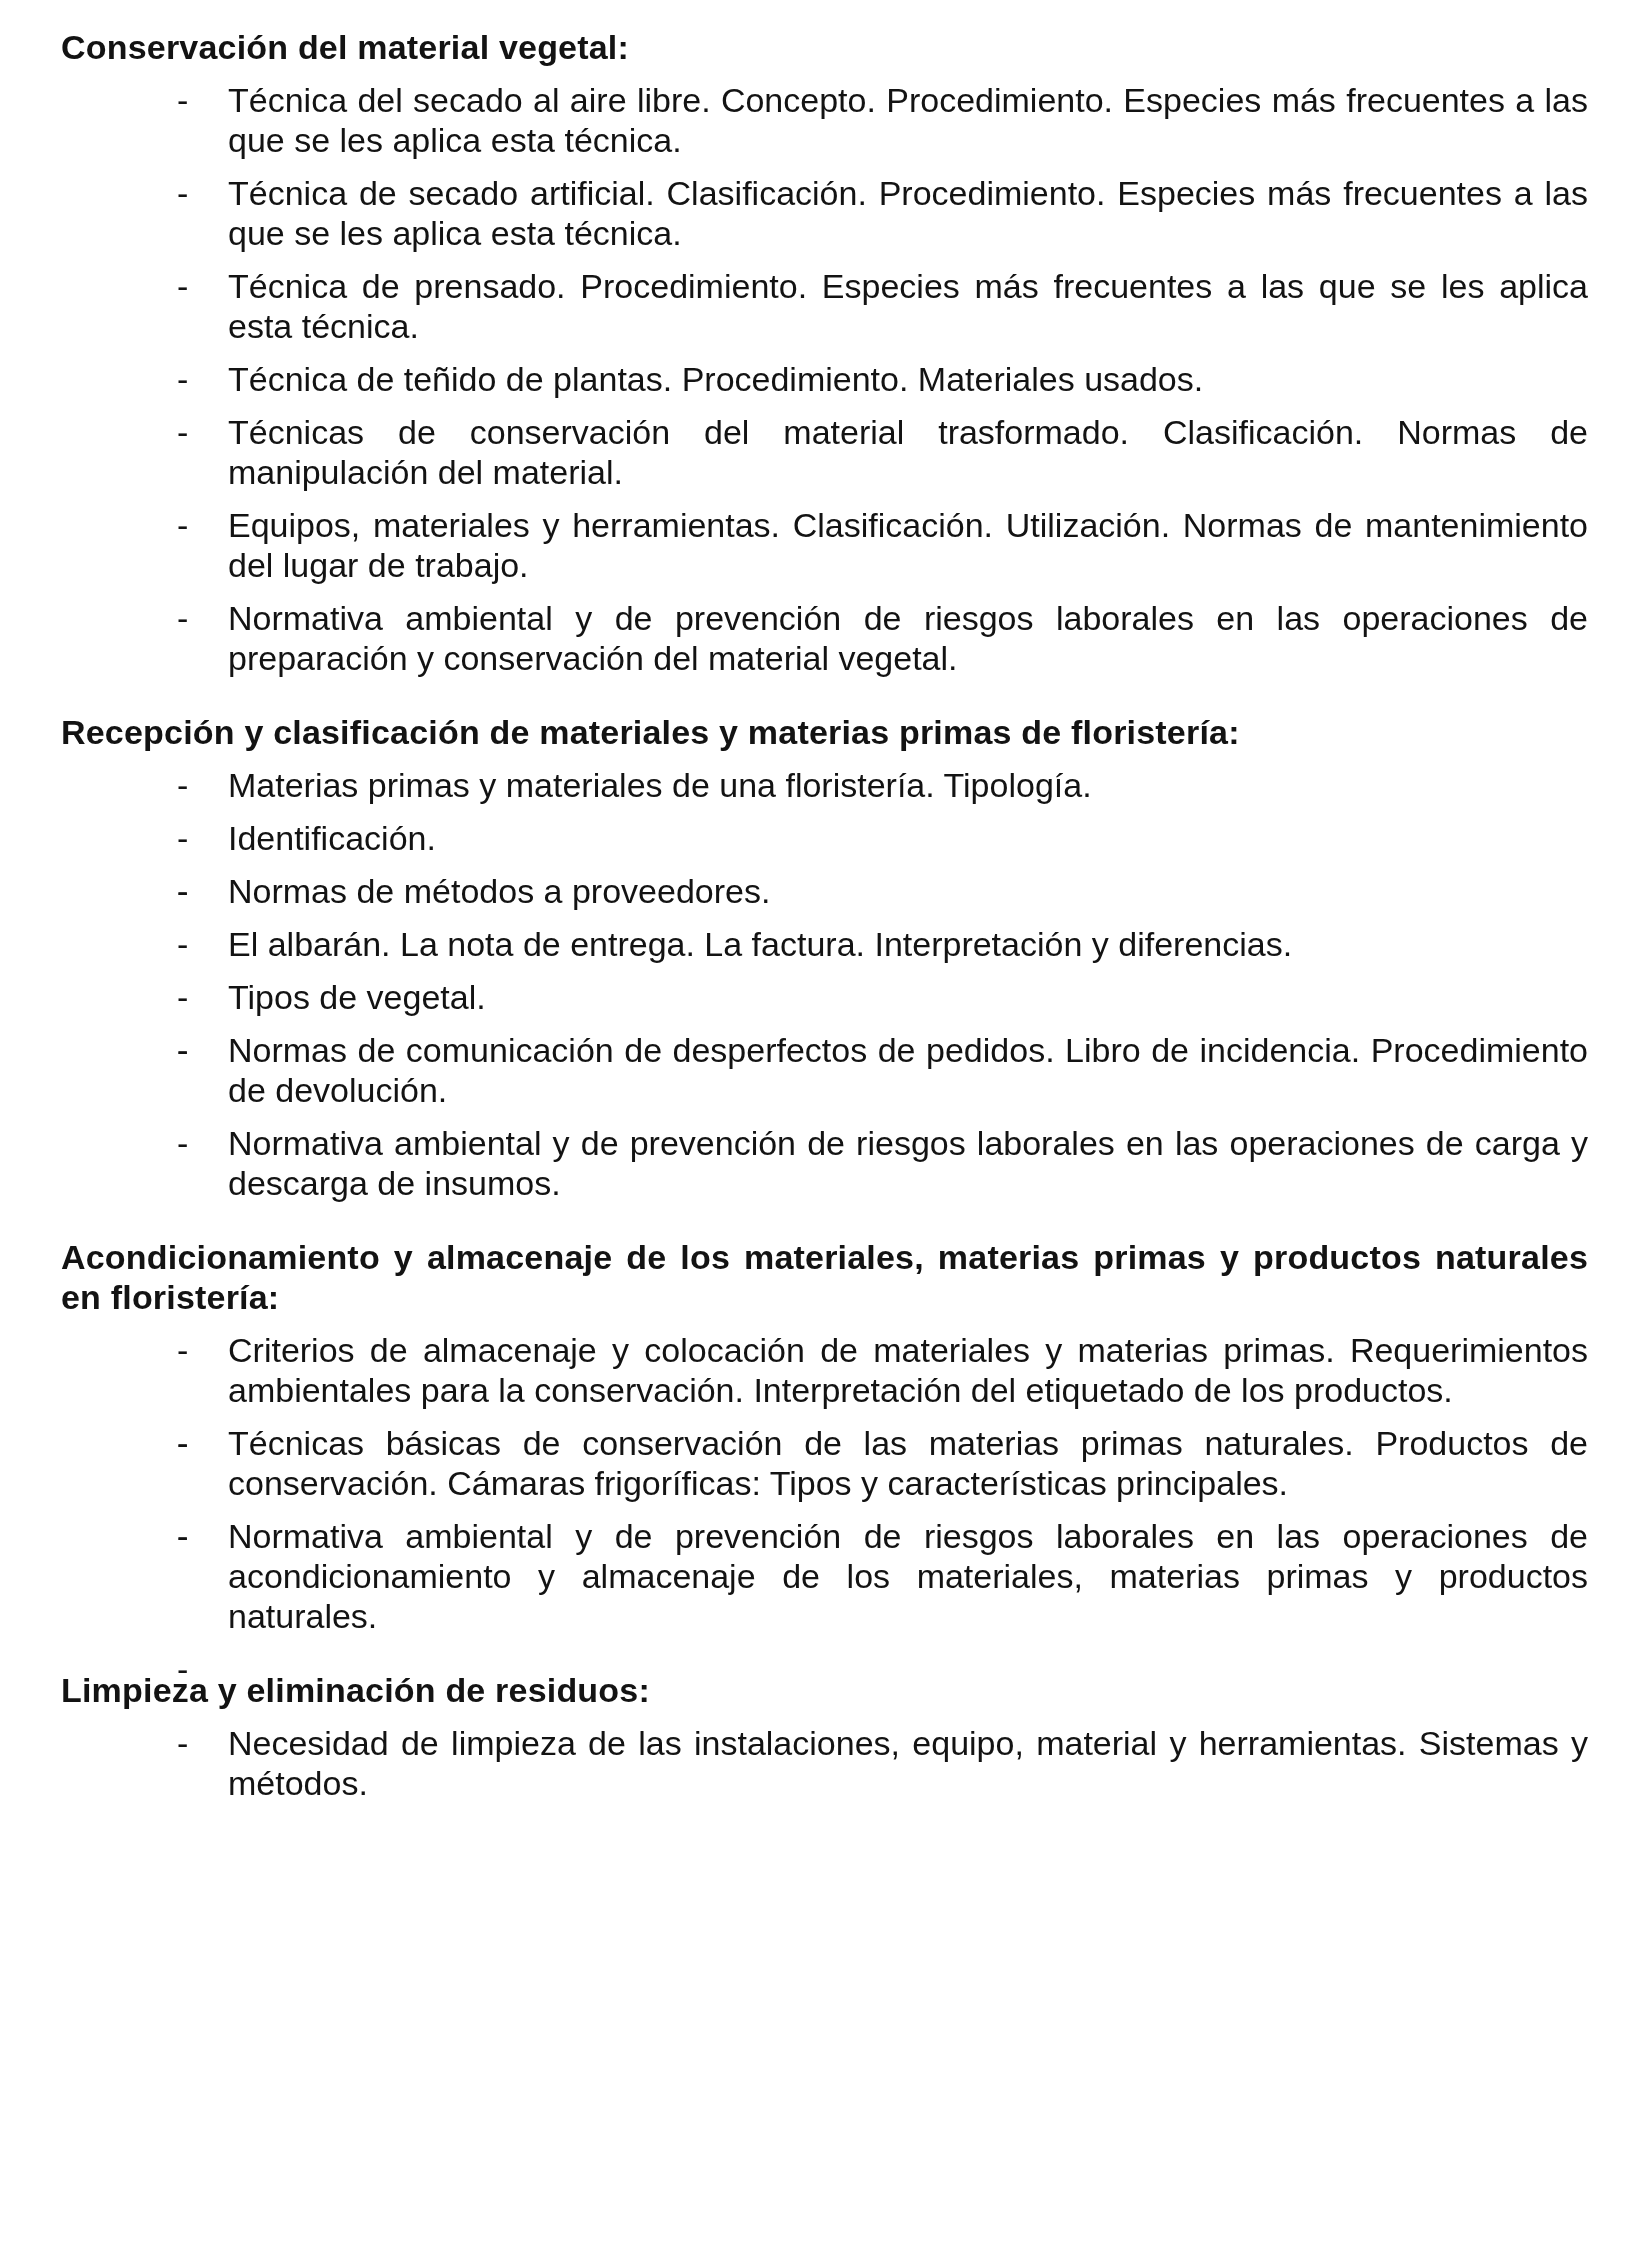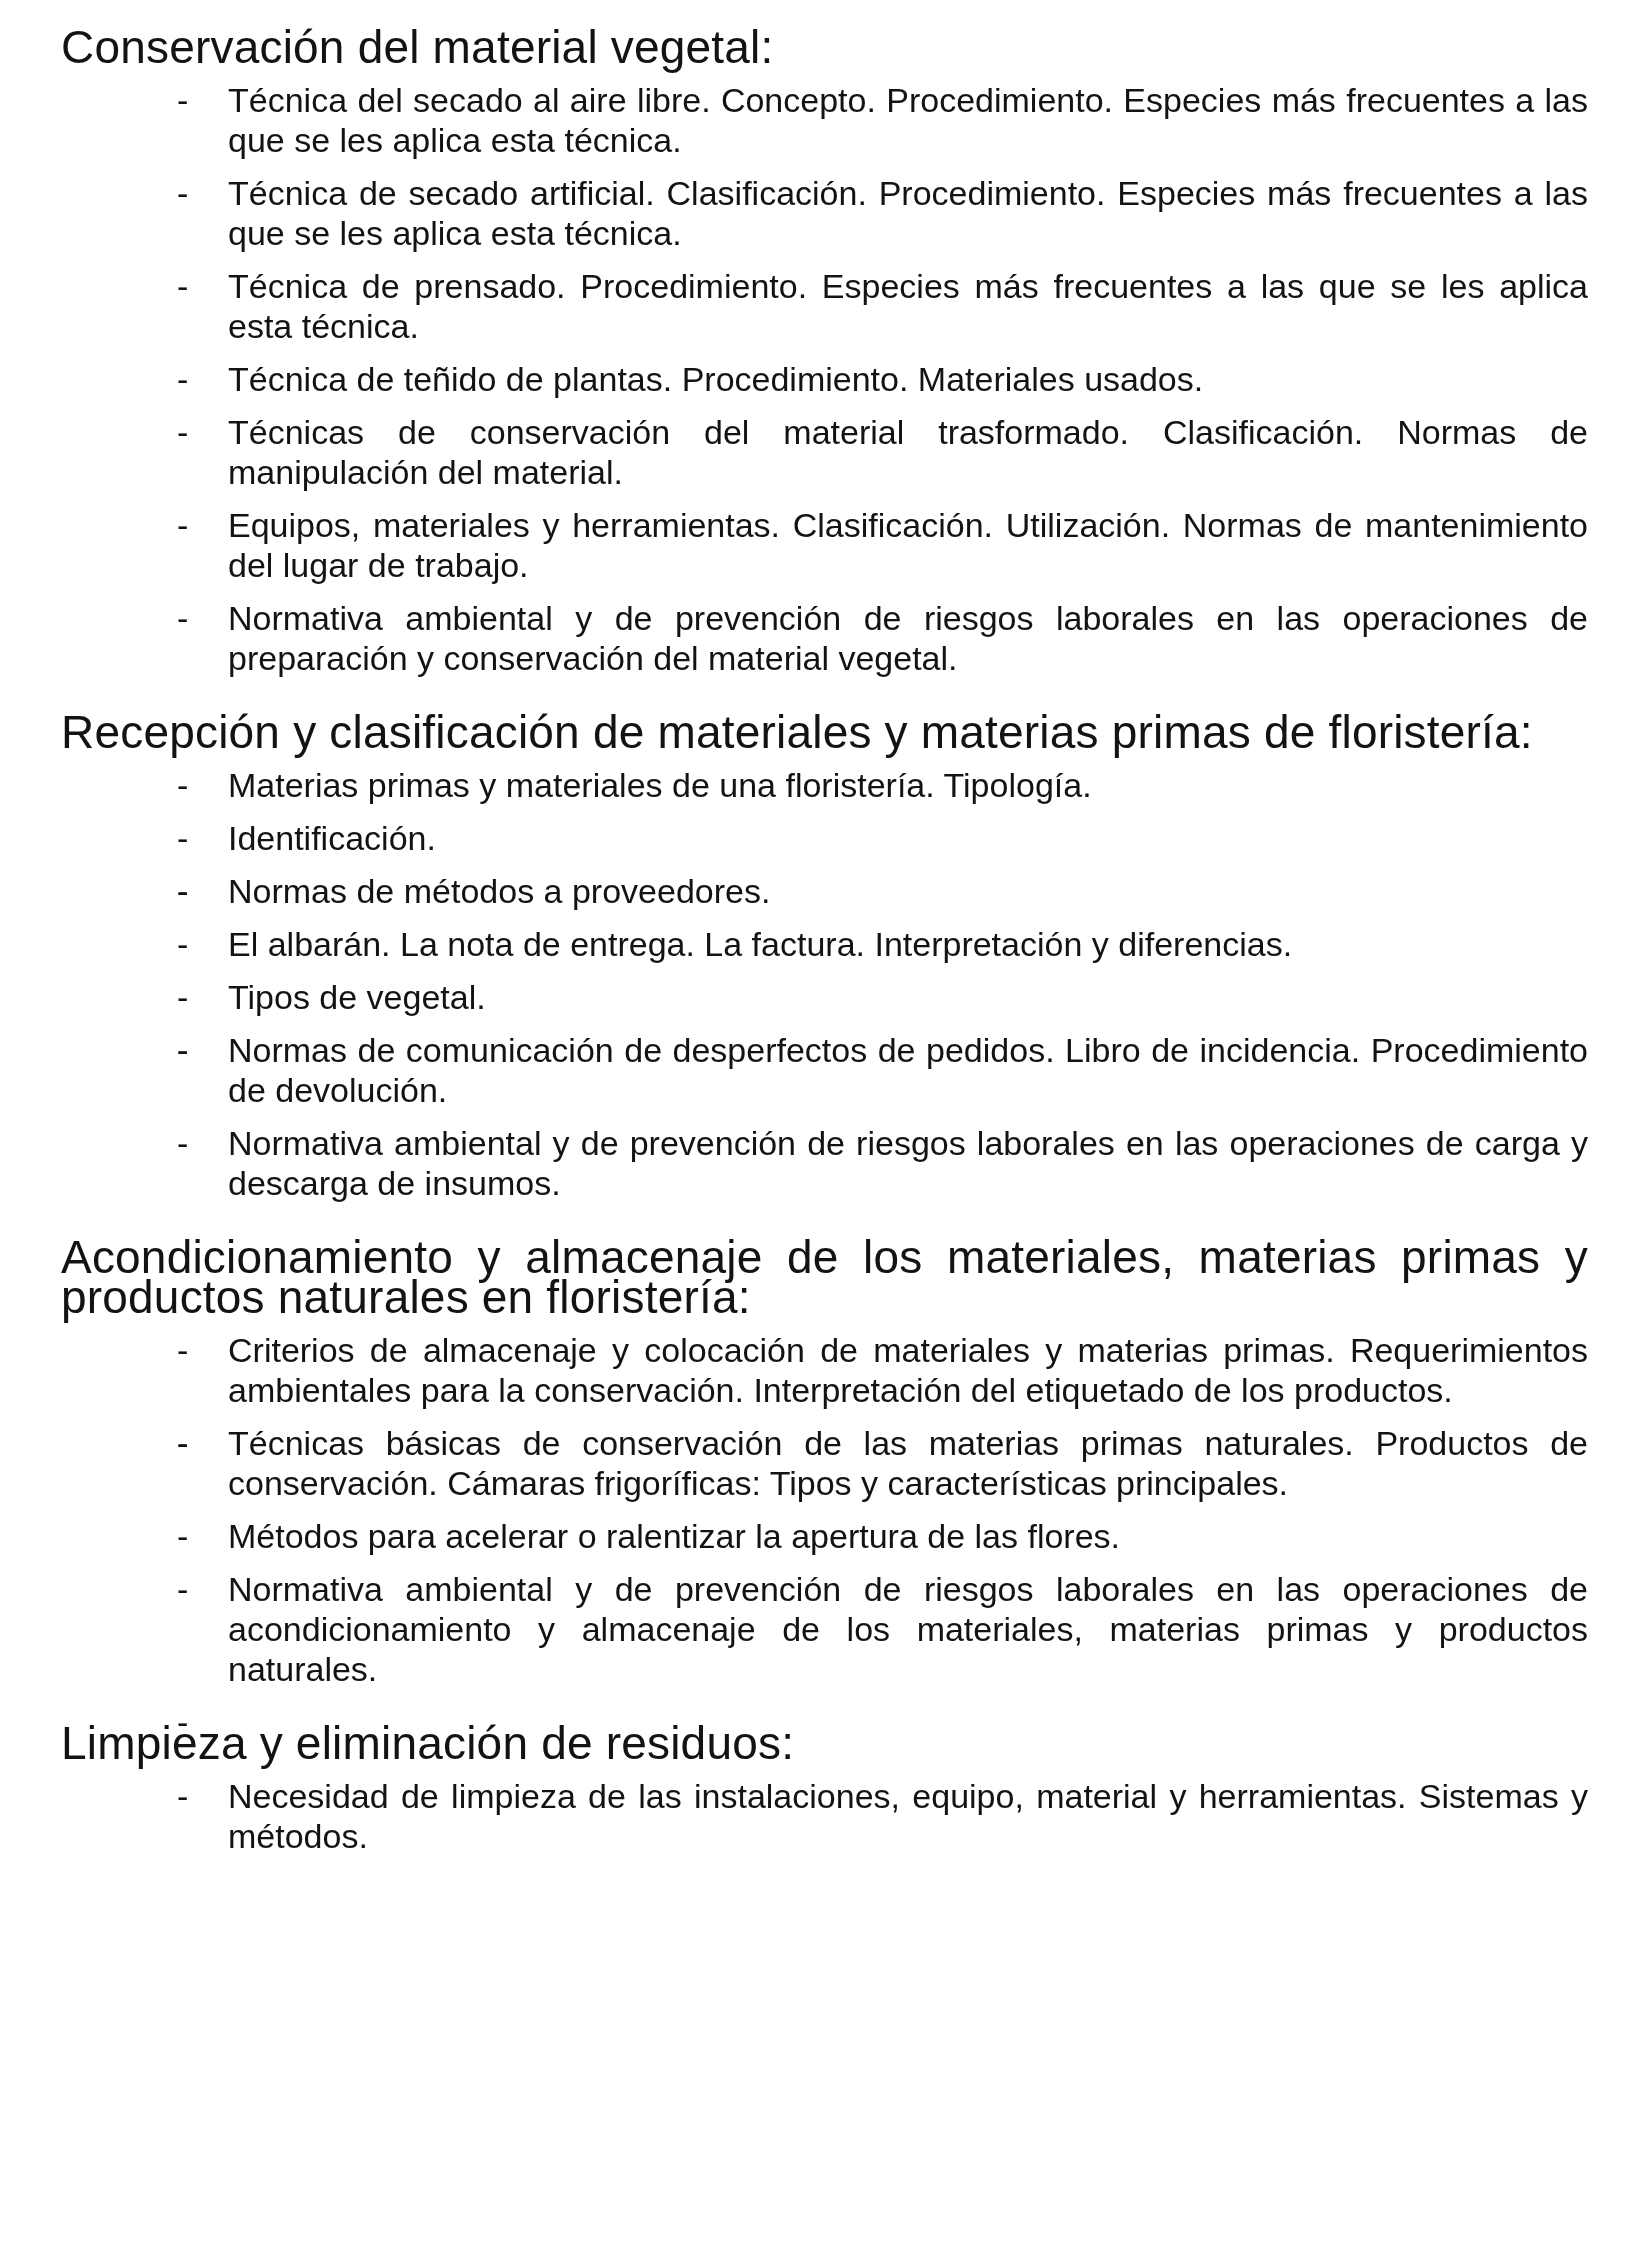--- a/index.html
+++ b/index.html
@@ -15,22 +15,22 @@
   }
   .page {
     box-sizing: border-box;
     width: 1647px;
     height: 2250px;
     padding: 27px 59px 0 61px;
     overflow: hidden;
     background: #ffffff;
   }
   .section-heading {
-    font-size: 46px;
-    font-weight: 400;
+    font-size: 34px;
+    font-weight: 700;
     line-height: 40px;
     margin: 34px 0 0 0;
     text-align: justify;
     letter-spacing: 0.2px;
   }
   .section:first-child .section-heading {
     margin-top: 0;
   }
   ul.items {
     list-style: none;
@@ -83,21 +83,21 @@
       <li class="item"><span class="dash">-</span><span class="item-text">Normativa ambiental y de prevención de riesgos laborales en las operaciones de carga y descarga de insumos.</span></li>
     </ul>
   </div>
 
   <div class="section">
     <div class="section-heading">Acondicionamiento y almacenaje de los materiales, materias primas y productos naturales en floristería:</div>
     <ul class="items">
       <li class="item"><span class="dash">-</span><span class="item-text">Criterios de almacenaje y colocación de materiales y materias primas. Requerimientos ambientales para la conservación. Interpretación del etiquetado de los productos.</span></li>
       <li class="item"><span class="dash">-</span></li>
       <li class="item"><span class="dash">-</span><span class="item-text">Técnicas básicas de conservación de las materias primas naturales. Productos de conservación. Cámaras frigoríficas: Tipos y características principales.</span></li>
-      <li class="item"><span class="dash">-</span><span class="item-text">Métodos para acelerar o ralentizar la apertura de las flores.</span></li>
+      <li class="item"><span class="dash">-</span></li>
       <li class="item"><span class="dash">-</span><span class="item-text">Normativa ambiental y de prevención de riesgos laborales en las operaciones de acondicionamiento y almacenaje de los materiales, materias primas y productos naturales.</span></li>
       <li class="item"><span class="dash">-</span></li>
     </ul>
   </div>
 
   <div class="section">
     <div class="section-heading">Limpieza y eliminación de residuos:</div>
     <ul class="items">
       <li class="item"><span class="dash">-</span><span class="item-text">Necesidad de limpieza de las instalaciones, equipo, material y herramientas. Sistemas y métodos.</span></li>
     </ul>

